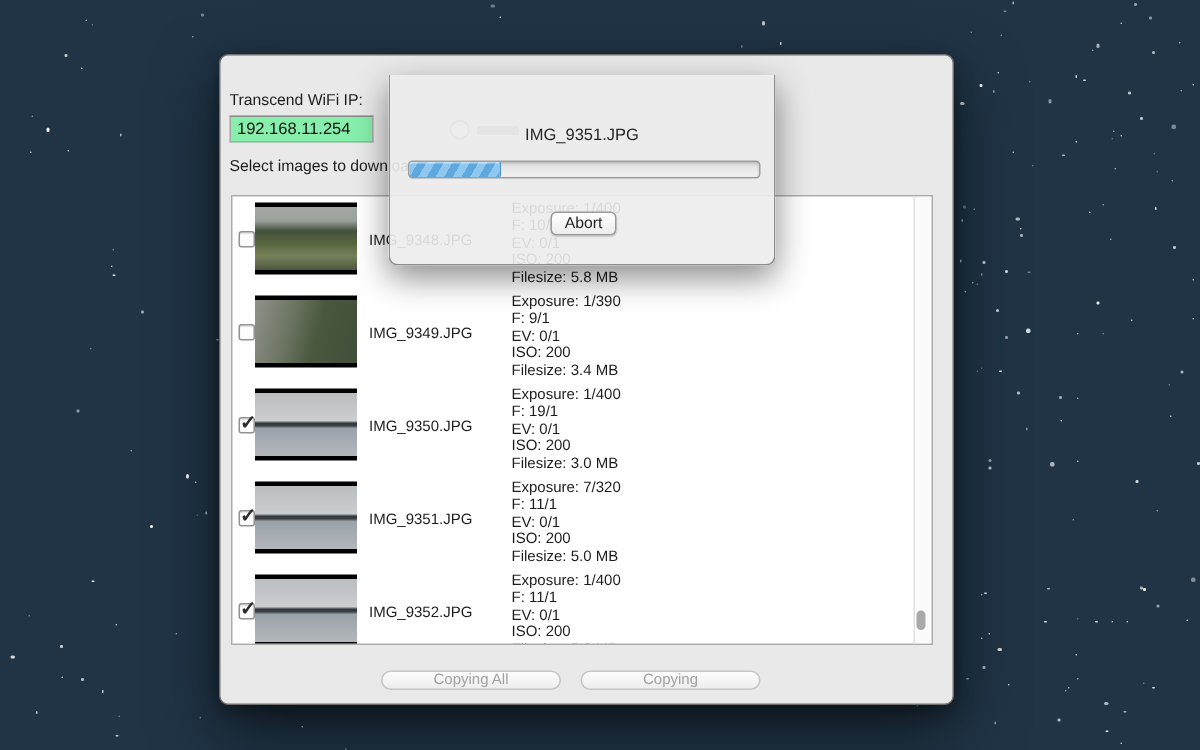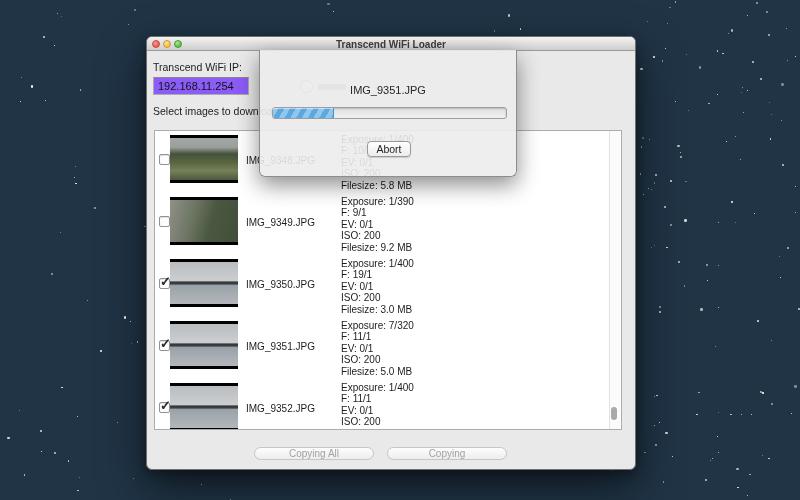--- a/index.html
+++ b/index.html
@@ -39,21 +39,21 @@
   }
   .lights { position:absolute; left:5px; top:3px; display:flex; gap:3px; }
   .light { width:8px; height:8px; border-radius:50%; }
   .light.close { background:radial-gradient(circle at 35% 30%, #ff9a8a, #ee6156 60%); border:0.5px solid #c8453c; }
   .light.min   { background:radial-gradient(circle at 35% 30%, #ffe09a, #f5bf4f 60%); border:0.5px solid #cf9a33; }
   .light.zoom  { background:radial-gradient(circle at 35% 30%, #b4e8a0, #61c04d 60%); border:0.5px solid #4c9c38; }
 
   .label { position:absolute; font-size:10.5px; color:#1c1c1c; }
   .ip-field {
     position:absolute; left:6px; top:40px; width:96px; height:18px;
-    background:#8b5cf6; border:1px solid #ababab; border-top-color:#8a8a8a;
+    background:#86efac; border:1px solid #ababab; border-top-color:#8a8a8a;
     font-size:11px; color:#111; font-family:"Liberation Sans",sans-serif;
     padding:0 0 0 4px; line-height:16px;
   }
   
   .ghost-refresh { position:absolute; left:153px; top:43px; width:13px; height:13px;
     border:1.5px solid #8f8f8f; border-radius:50%; background:#f5f5f5; }
   .ghost-refresh-label { position:absolute; left:171px; top:47px; width:28px; height:6px;
     background:#9a9a9a; border-radius:2px; }
 
   
@@ -368,28 +368,20 @@
     <div class="star" style="height: 1.6px; width: 1.6px; left: 782.11px; top: 164.181px; opacity: 0.71;"></div>
     <div class="star" style="height: 1px; width: 1px; left: 650.979px; top: 189.081px; opacity: 0.48;"></div>
     <div class="star" style="height: 1.6px; width: 1.6px; left: 766.338px; top: 11.392px; opacity: 0.48;"></div>
     <div class="star" style="height: 1.6px; width: 1.6px; left: 752.43px; top: 60.9141px; opacity: 0.7;"></div>
     <div class="star" style="height: 1.6px; width: 1.6px; left: 644.38px; top: 451.709px; opacity: 0.53;"></div>
     <div class="star" style="height: 1.6px; width: 1.6px; left: 769.65px; top: 138.152px; opacity: 0.87;"></div>
   </div>
 
 <div class="window">
 
-  <div class="titlebar">
-    <div class="lights">
-      <div class="light close"></div>
-      <div class="light min"></div>
-      <div class="light zoom"></div>
-    </div>
-    <div class="title">Transcend WiFi Loader</div>
-  </div>
 
   <div class="label" style="left:6px; top:24px;">Transcend WiFi IP:</div>
   <input class="ip-field" value="192.168.11.254" style="">
   <div class="label" style="left:6px; top:68px;">Select images to download:</div>
 
   <div class="ghost-refresh"></div>
   <div class="ghost-refresh-label"></div>
 
   <div class="list" id="image-list">
   <div class="row" style="top: 251px;">
@@ -441,21 +433,21 @@
     <div class="checkbox"></div>
     <div class="thumb">
           <div class="photo trail"></div>
         </div>
     <div class="filename">IMG_9349.JPG</div>
     <div class="meta">
       <div>Exposure: 1/390</div>
       <div>F: 9/1</div>
       <div>EV: 0/1</div>
       <div>ISO: 200</div>
-      <div>Filesize: 9.2 MB</div>
+      <div>Filesize: 3.4 MB</div>
     </div>
   </div>
 
   <div class="row" style="top: 3px;">
     <div class="checkbox"></div>
     <div class="thumb">
           <div class="photo forest"></div>
         </div>
     <div class="filename">IMG_9348.JPG</div>
     <div class="meta">

